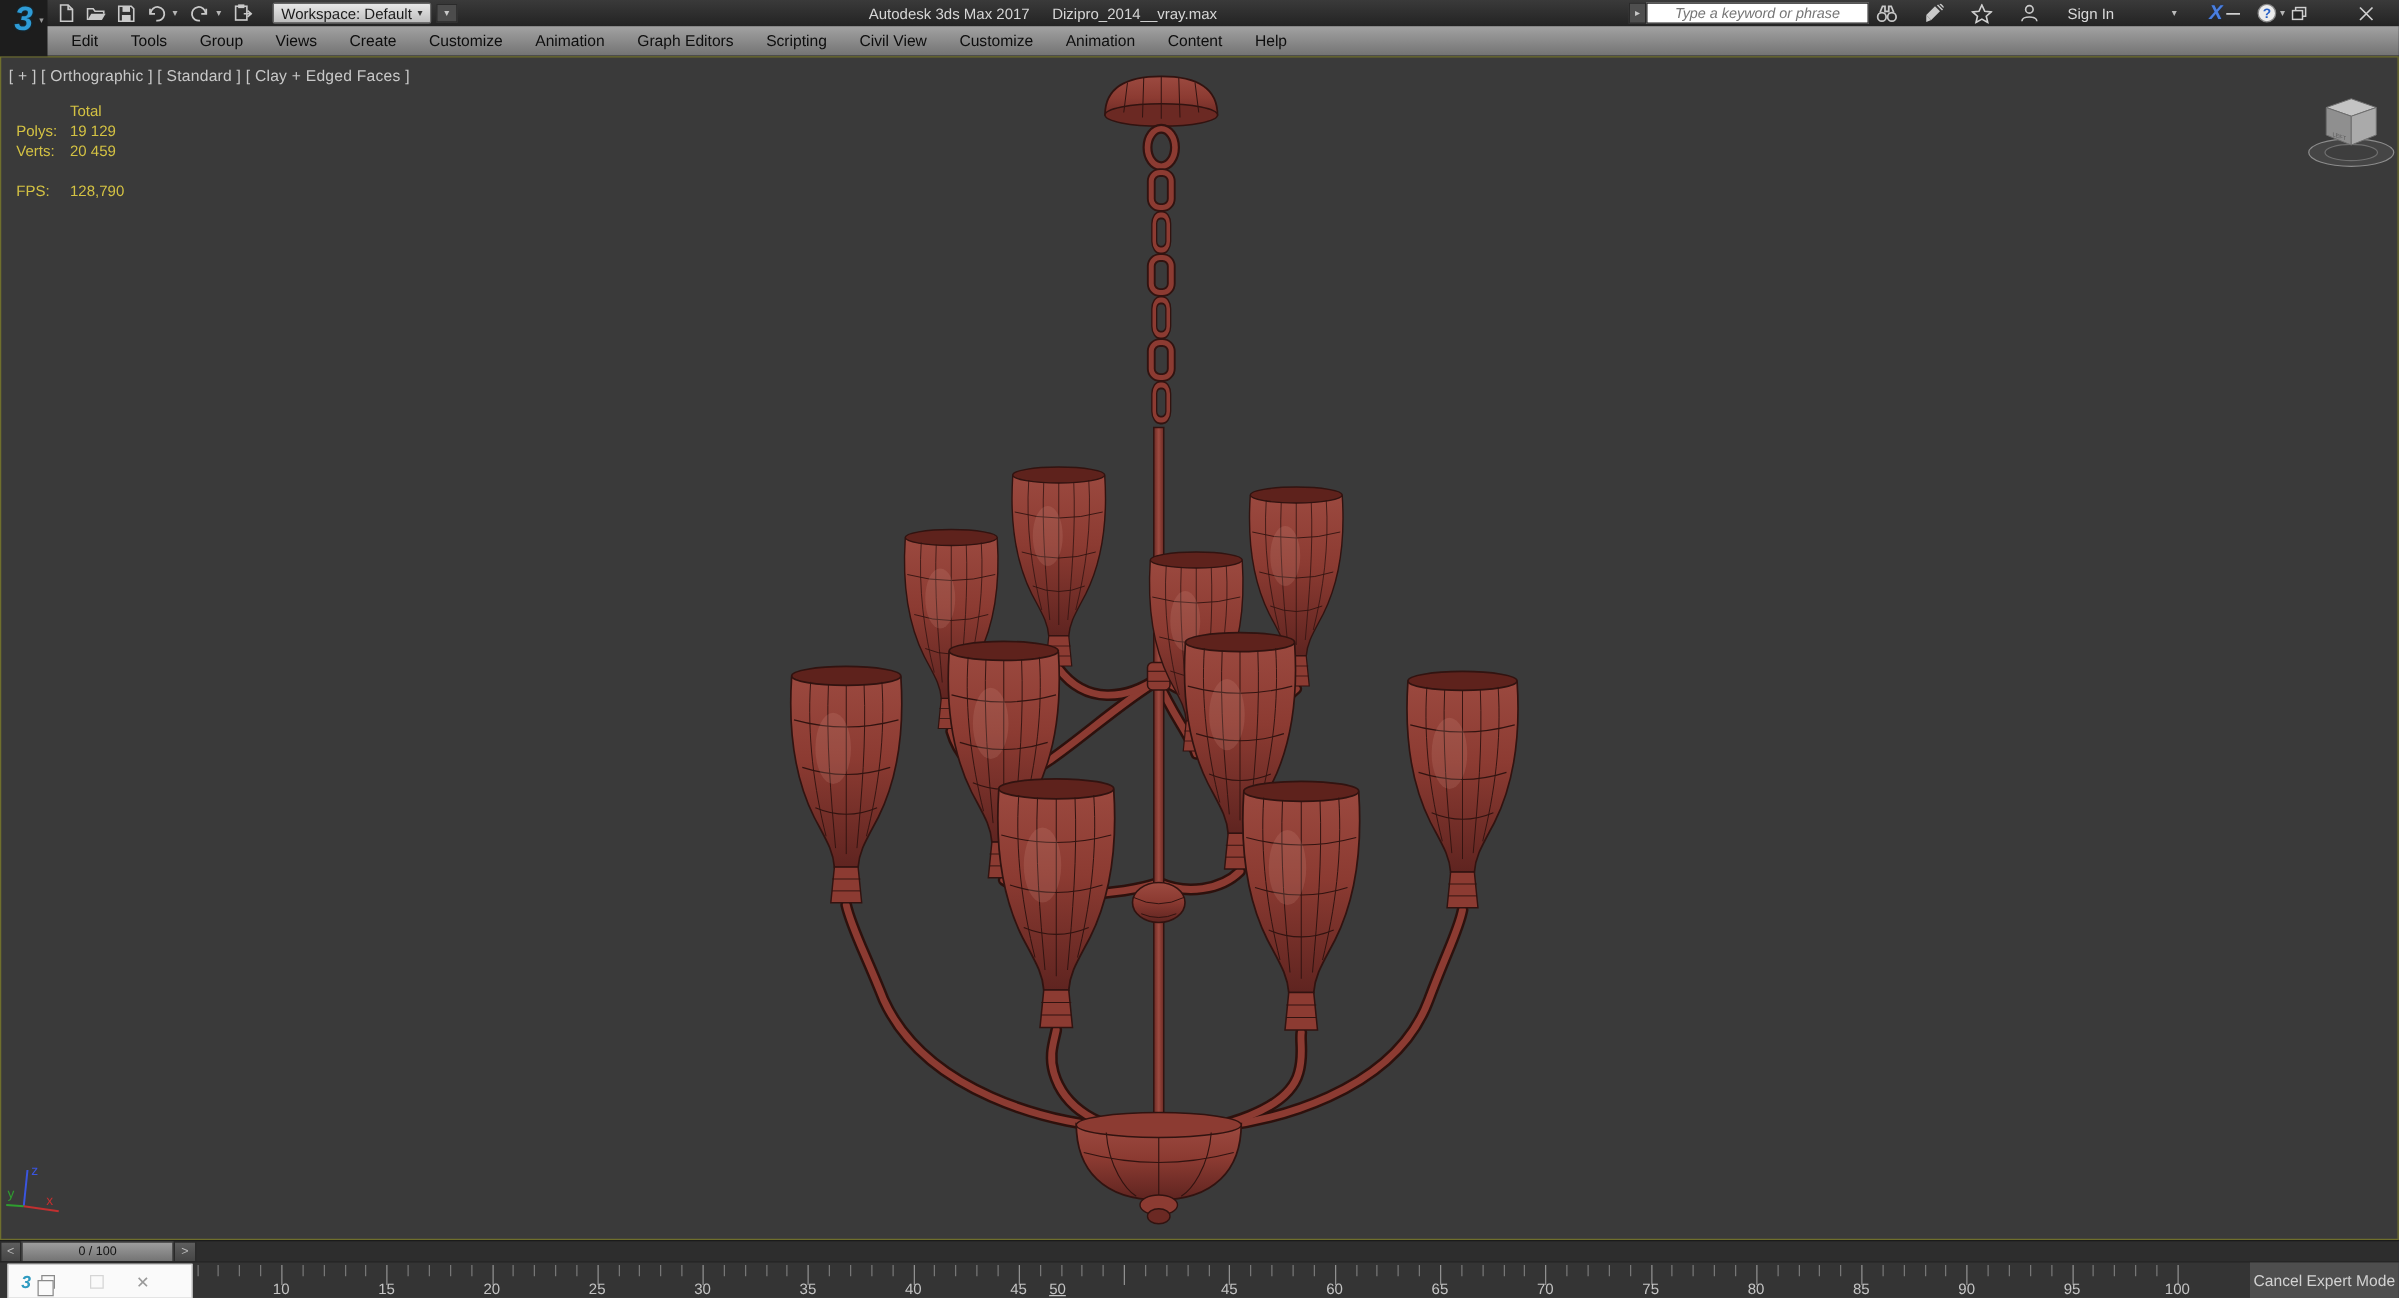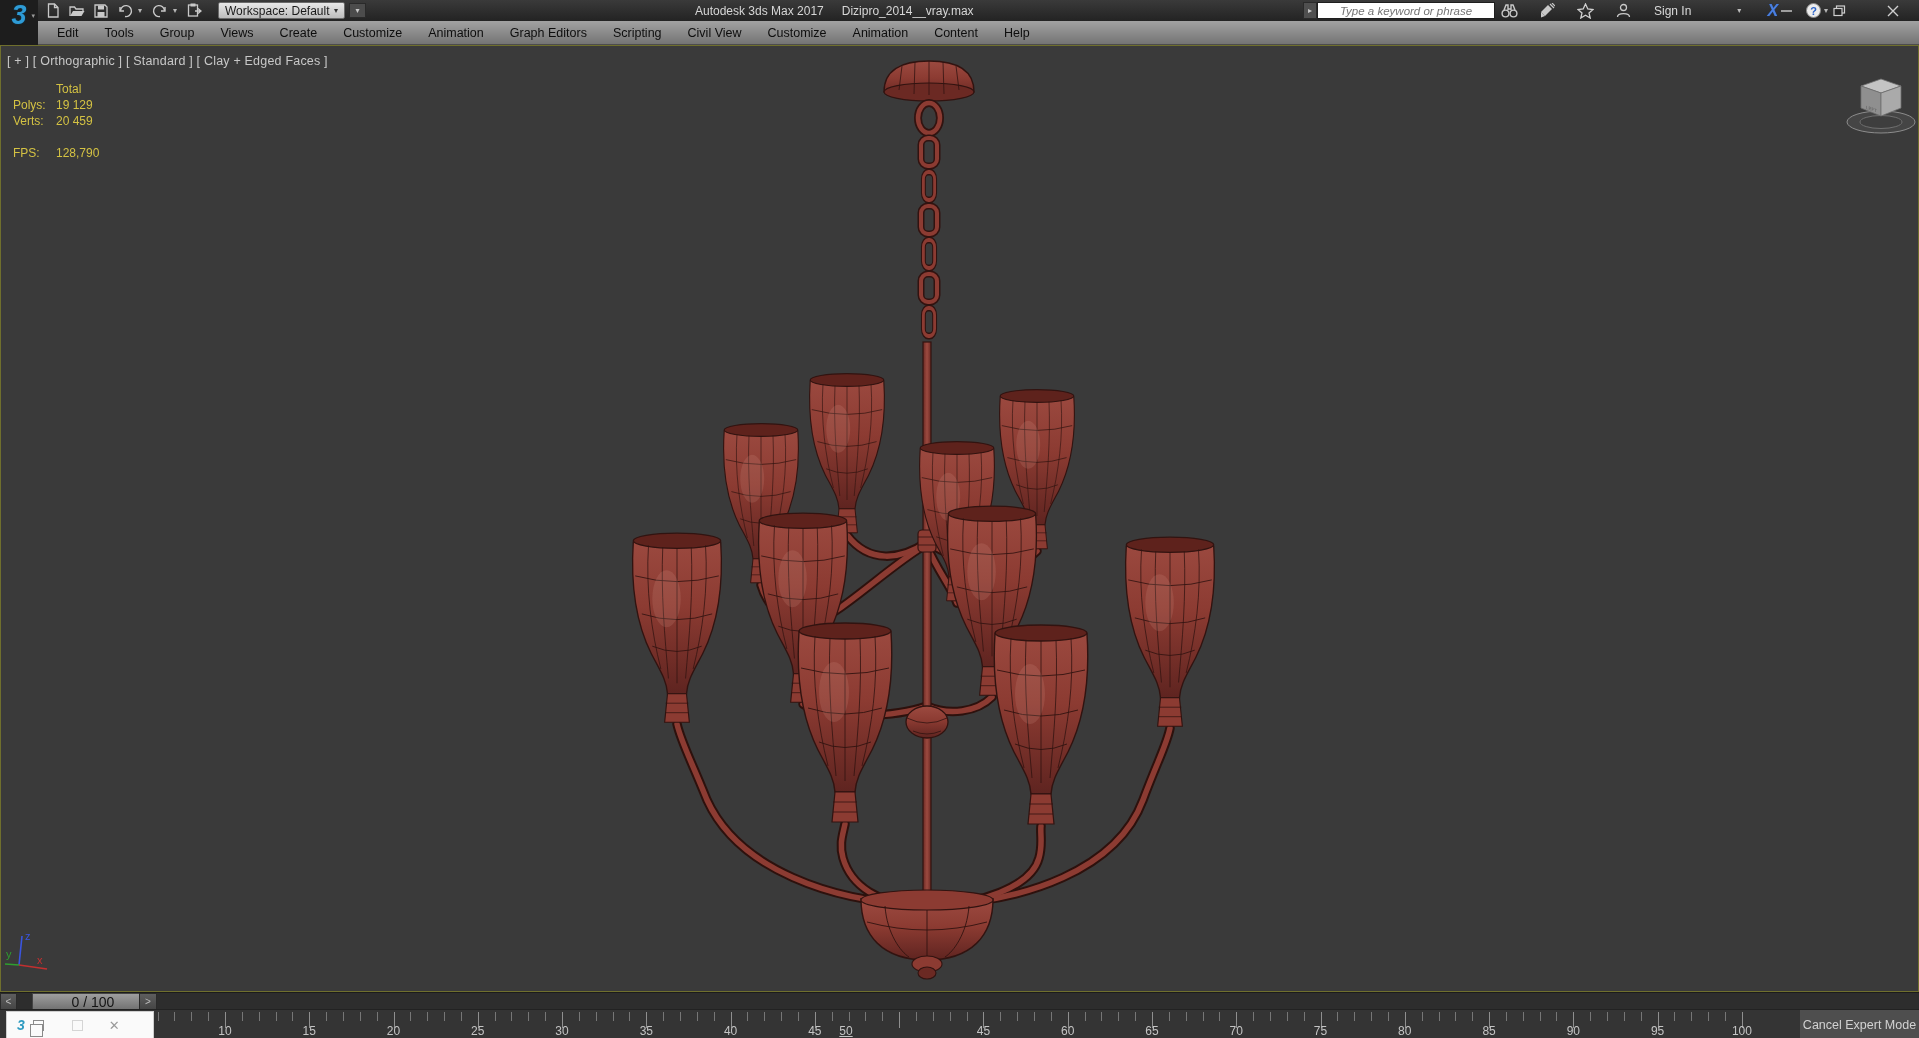--- a/index.html
+++ b/index.html
@@ -67,23 +67,23 @@
   #chandelier { position:absolute; left:608px; top:8px; }
 
   
   #slider-row { position:absolute; left:0; top:992px; width:1919px; height:17px;
      background:#2d2d2d; border-top:1px solid #1b1b1b; }
   #slider-prev, #slider-next { position:absolute; top:0; width:17px; height:17px;
      background:linear-gradient(#5e5e5e,#454545); border:1px solid #2a2a2a; color:#bdbdbd;
      font-size:10px; display:flex; align-items:center; justify-content:center; }
   #slider-prev { left:0; }
   #slider-next { left:139px; width:18px; }
-  #slider-handle { position:absolute; left:32px; top:0; width:122px; height:17px;
+  #slider-handle { position:absolute; left:17px; top:0; width:122px; height:17px;
      background:linear-gradient(#9e9e9e,#737373); border:1px solid #444; color:#141414;
-     font-size:14px; display:flex; align-items:center; justify-content:center; }
+     font-size:10px; display:flex; align-items:center; justify-content:center; }
 
   
   #ruler-row { position:absolute; left:0; top:1009px; width:1919px; height:29px;
      background:#343434; border-top:1px solid #222; }
   .tick { position:absolute; top:2px; width:1px; height:9px; background:#767676; }
   .tick.major { height:16px; background:#8f8f8f; }
   .tick-label { position:absolute; top:14px; transform:translateX(-50%); color:#c4c4c4;
      font-size:12px; }
   #cancel-expert { position:absolute; left:1800px; top:0; width:119px; height:29px;
      background:#4e4e4e; color:#d2d2d2; font-size:12.5px; display:flex; align-items:center;

